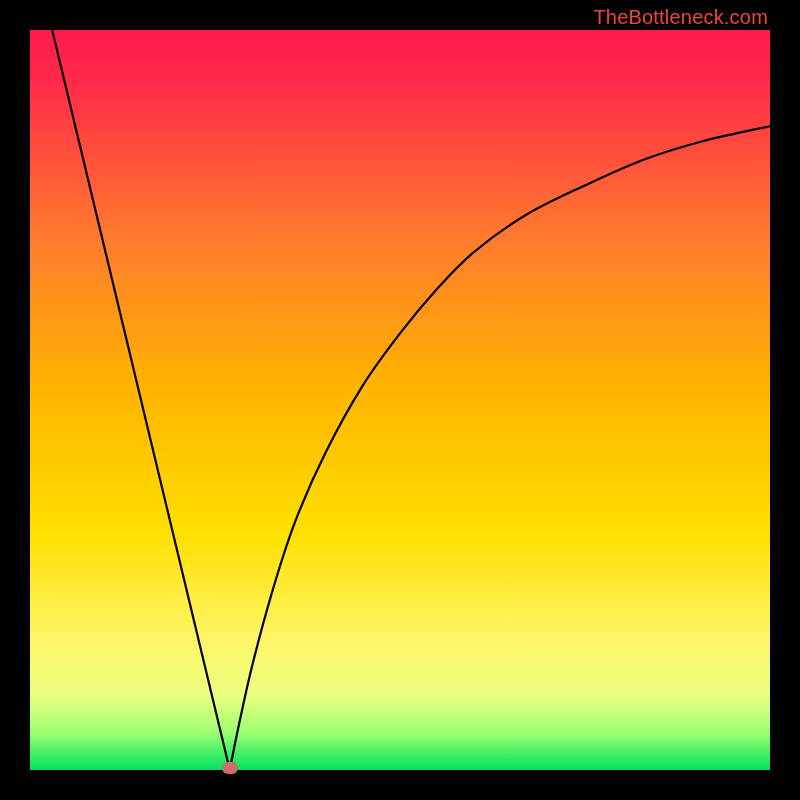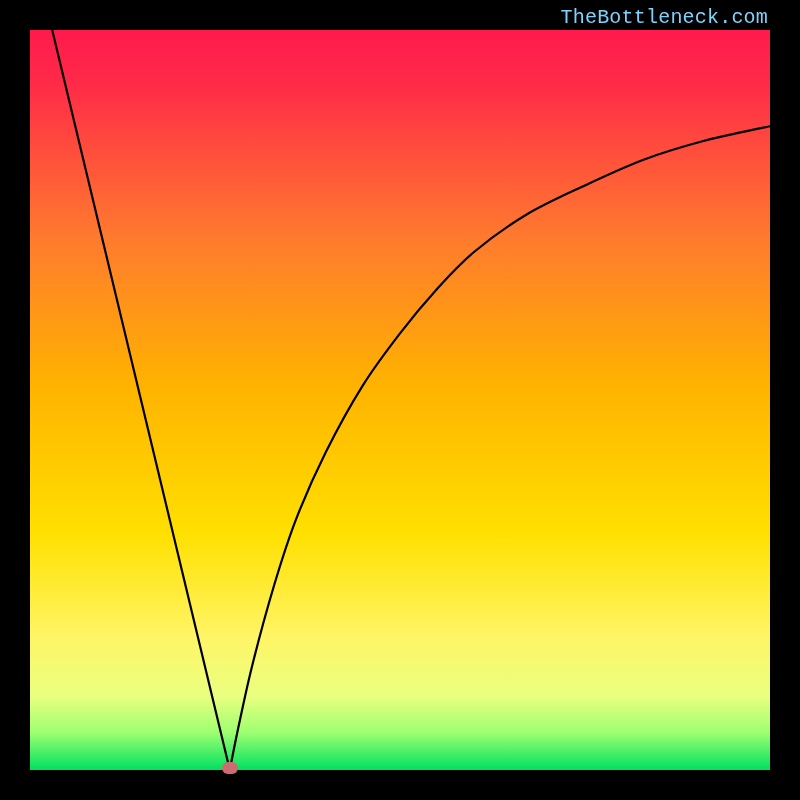--- a/index.html
+++ b/index.html
@@ -22,23 +22,23 @@
     position: absolute;
     left: 0;
     top: 0;
     width: 740px;
     height: 740px;
   }
   .watermark {
     position: absolute;
     top: 6px;
     right: 32px;
-    font-family: Liberation Mono, monospace;
+    font-family: Liberation Sans, sans-serif;
     font-size: 20px;
-    color: #7dd3fc;
+    color: #ef4444;
     font-weight: 500;
     letter-spacing: 0.2px;
   }
   .marker {
     position: absolute;
     width: 16px;
     height: 12px;
     background: #cc6b70;
     border-radius: 6px;
     transform: translate(-50%, -50%);

